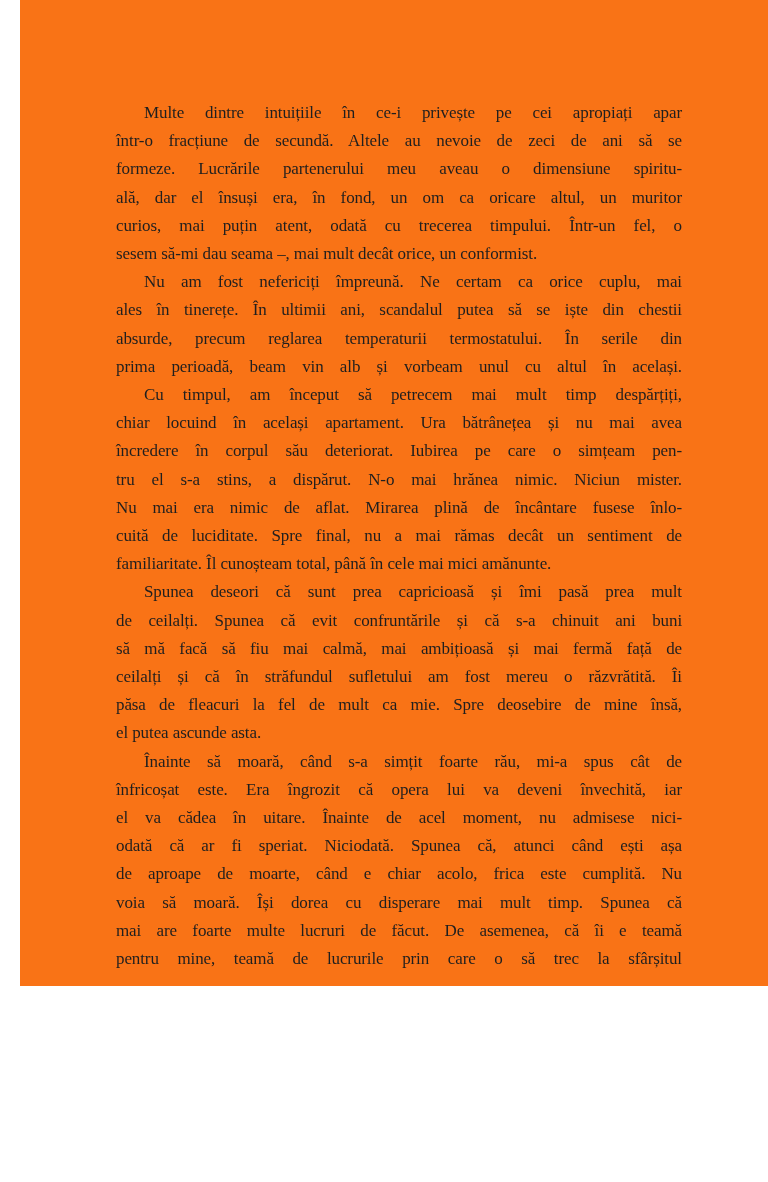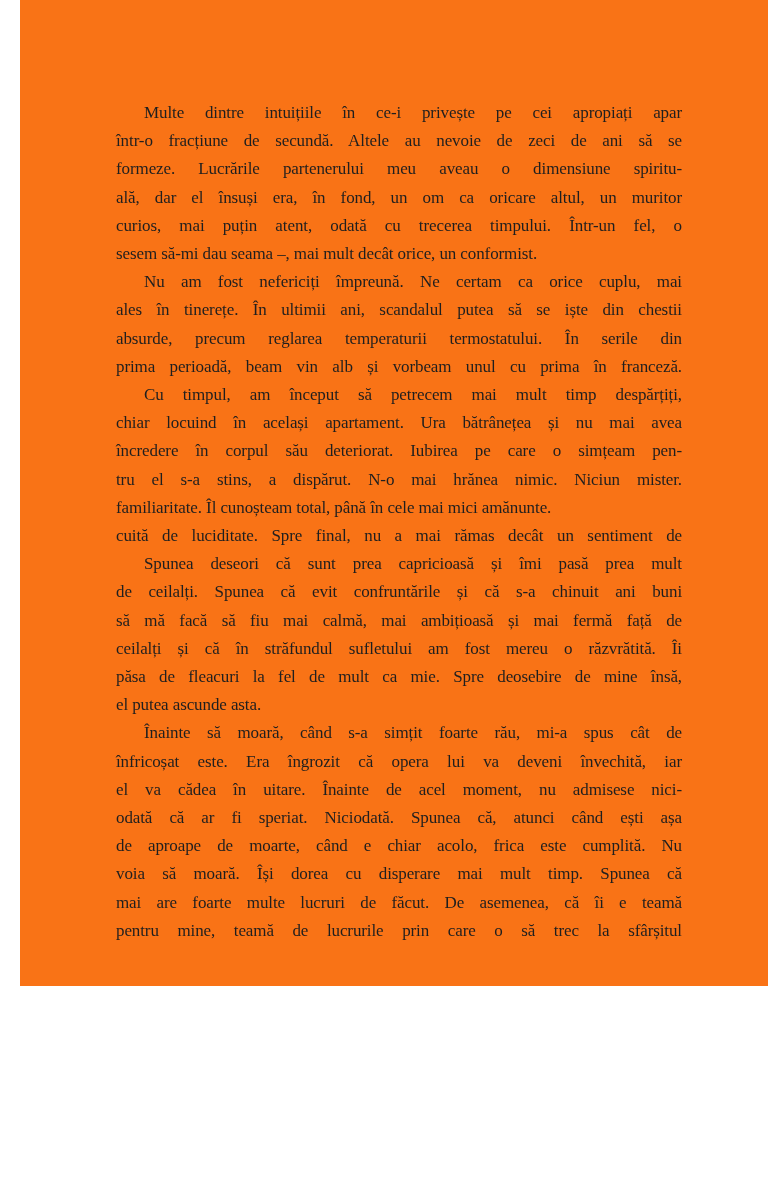--- a/index.html
+++ b/index.html
@@ -65,29 +65,30 @@
         <span class="line">într-o fracțiune de secundă. Altele au nevoie de zeci de ani să se</span>
         <span class="line">formeze. Lucrările partenerului meu aveau o dimensiune spiritu-</span>
         <span class="line">ală, dar el însuși era, în fond, un om ca oricare altul, un muritor</span>
         <span class="line">curios, mai puțin atent, odată cu trecerea timpului. Într-un fel, o</span>
         <span class="line last">sesem să-mi dau seama –, mai mult decât orice, un conformist.</span>
       </p>
       <p>
         <span class="line first">Nu am fost nefericiți împreună. Ne certam ca orice cuplu, mai</span>
         <span class="line">ales în tinerețe. În ultimii ani, scandalul putea să se iște din chestii</span>
         <span class="line">absurde, precum reglarea temperaturii termostatului. În serile din</span>
-        <span class="line">prima perioadă, beam vin alb și vorbeam unul cu prima în franceză.</span>
+        <span class="line">prima perioadă, beam vin alb și vorbeam unul cu altul în același.</span>
       </p>
       <p>
         <span class="line first">Cu timpul, am început să petrecem mai mult timp despărțiți,</span>
         <span class="line">chiar locuind în același apartament. Ura bătrânețea și nu mai avea</span>
         <span class="line">încredere în corpul său deteriorat. Iubirea pe care o simțeam pen-</span>
         <span class="line">tru el s-a stins, a dispărut. N-o mai hrănea nimic. Niciun mister.</span>
+        <span class="line">Nu mai era nimic de aflat. Mirarea plină de încântare fusese înlo-</span>
+        <span class="line">cuită de luciditate. Spre final, nu a mai rămas decât un sentiment de</span>
         <span class="line last">familiaritate. Îl cunoșteam total, până în cele mai mici amănunte.</span>
-        <span class="line">cuită de luciditate. Spre final, nu a mai rămas decât un sentiment de</span>
       </p>
       <p>
         <span class="line first">Spunea deseori că sunt prea capricioasă și îmi pasă prea mult</span>
         <span class="line">de ceilalți. Spunea că evit confruntările și că s-a chinuit ani buni</span>
         <span class="line">să mă facă să fiu mai calmă, mai ambițioasă și mai fermă față de</span>
         <span class="line">ceilalți și că în străfundul sufletului am fost mereu o răzvrătită. Îi</span>
         <span class="line">păsa de fleacuri la fel de mult ca mie. Spre deosebire de mine însă,</span>
         <span class="line last">el putea ascunde asta.</span>
       </p>
       <p>

